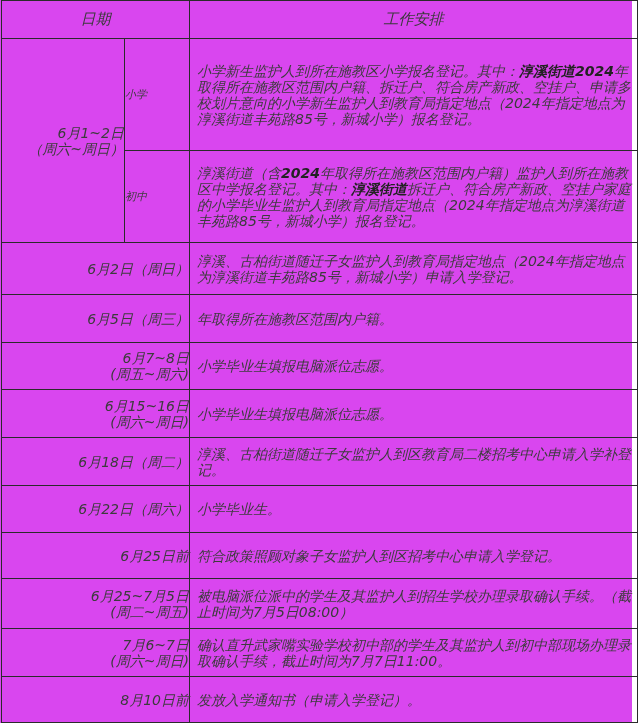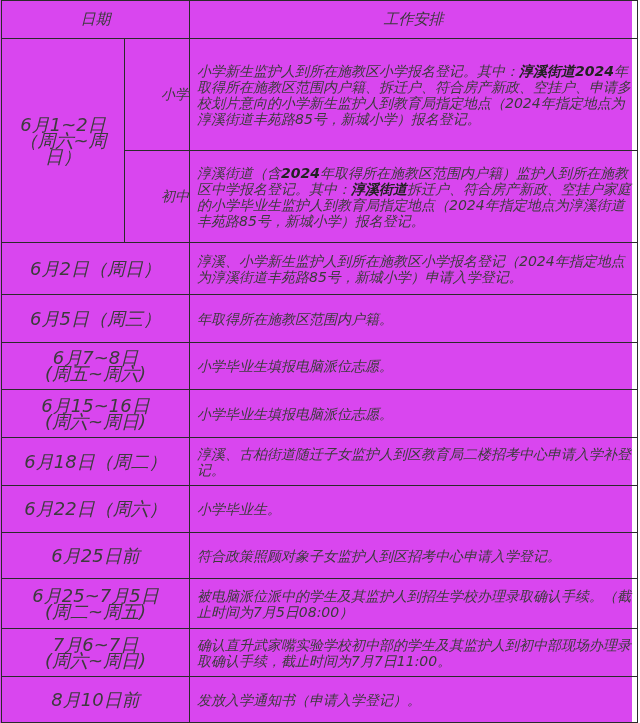--- a/index.html
+++ b/index.html
@@ -36,28 +36,28 @@
       font-weight: normal;
     }
     .hdr th {
       height: 37px;
       font-size: 15px;
       color: #3a3a3a;
       text-align: center;
       border-bottom: 2px solid #555;
     }
     .date {
-      text-align: center;
-      font-size: 18px;
+      text-align: right;
+      font-size: 14px;
       line-height: 16px;
       color: #3c3c3c;
     }
     .level {
-      text-align: right;
-      font-size: 14px;
+      text-align: left;
+      font-size: 11px;
       color: #3c3c3c;
     }
     .content {
       text-align: left;
       font-size: 14px;
       line-height: 16px;
       padding: 0 6px 0 7px !important;
       color: #3c3c3c;
     }
     .content b {
@@ -92,21 +92,21 @@
     </tr>
     <tr style="height:92px">
       <td class="level">初中</td>
       <td class="content"><span>淳溪街道（含</span><b>2024</b><span>年取得所在施教区范围内户籍）监护人到所在施教区中学报名登记。其中：</span><b>淳溪街道</b><span>拆迁户、符合房产新政、空挂户家庭的小学毕业生监护人到教育局指定地点（2024年指定地点为淳溪街道丰苑路85号，新城小学）报名登记。</span></td>
     </tr>
 
     <tr class="thick-top" style="height:52px">
       <td colspan="2" class="date">
         <div>6月2日（周日）</div>
       </td>
-      <td class="content">淳溪、小学新生监护人到所在施教区小学报名登记（2024年指定地点为淳溪街道丰苑路85号，新城小学）申请入学登记。</td>
+      <td class="content">淳溪、古柏街道随迁子女监护人到教育局指定地点（2024年指定地点为淳溪街道丰苑路85号，新城小学）申请入学登记。</td>
     </tr>
     <tr style="height:48px">
       <td colspan="2" class="date">
         <div>6月5日（周三）</div>
       </td>
       <td class="content">年取得所在施教区范围内户籍。</td>
     </tr>
     <tr style="height:47px">
       <td colspan="2" class="date">
         <div>6月7~8日</div>

